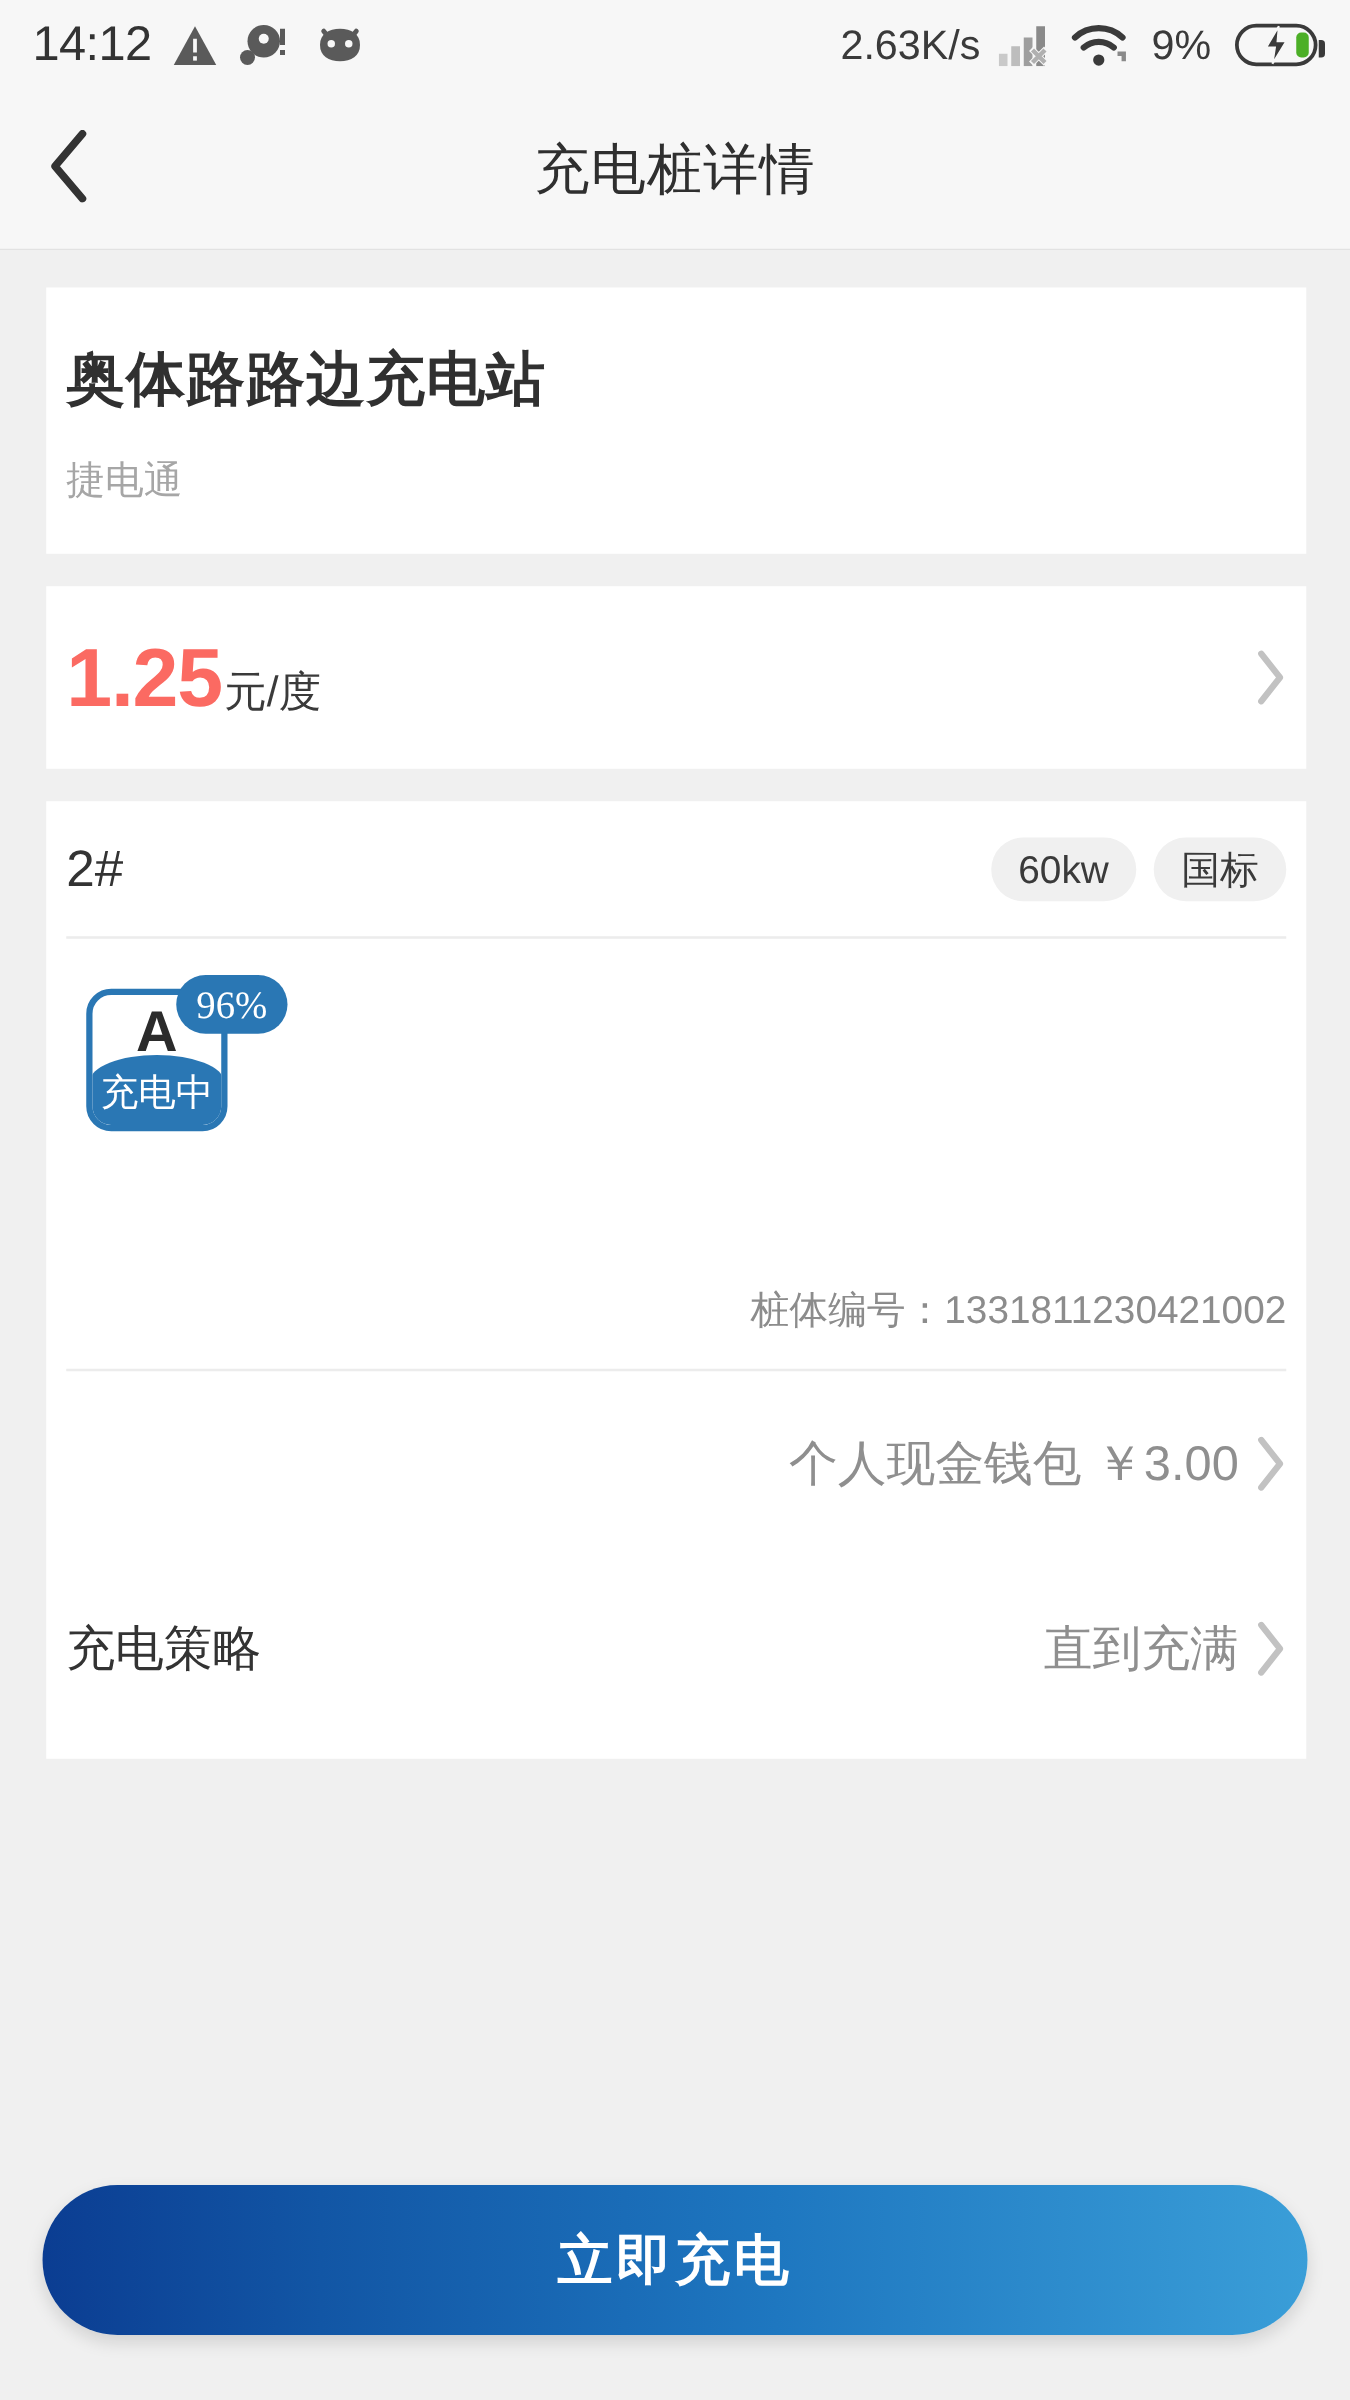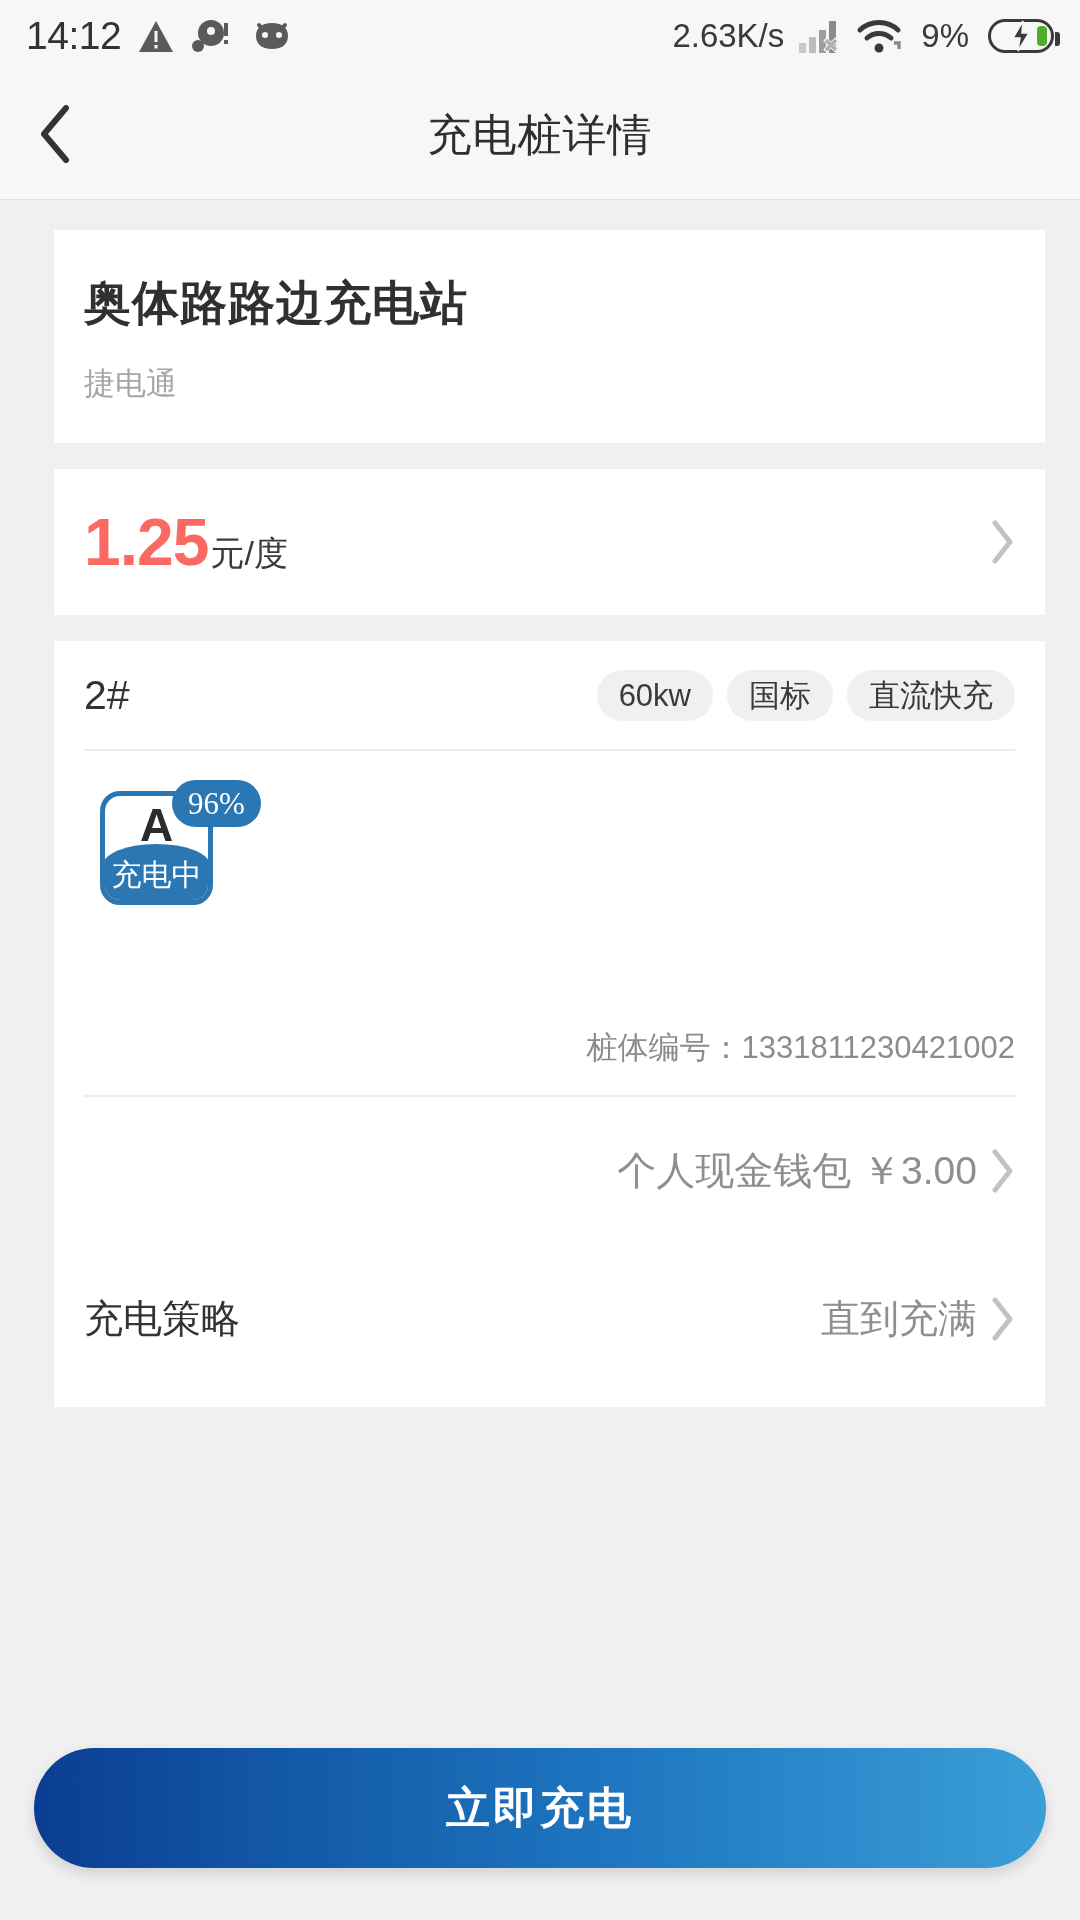--- a/index.html
+++ b/index.html
@@ -56,22 +56,22 @@
   .nav-title{
     position:absolute; left:0; right:0; text-align:center;
     font-size:44px; color:#2f2f2f; font-weight:500; letter-spacing:1px;
     pointer-events:none;
   }
 
   
   .page{ padding:0; }
   .card{
     background:#ffffff;
-    margin:26px 35px 0 54px;
-    padding:0 30px;
+    margin:26px 35px 0 37px;
+    padding:0 16px;
   }
   .card.first{ margin-top:30px; }
 
   .station-name{
     font-size:47px; font-weight:bold; color:#303030;
     padding-top:42px; letter-spacing:1px;
   }
   .station-op{
     font-size:31px; color:#a6a6a6;
     padding:28px 0 38px 0;
@@ -248,21 +248,20 @@
     </div>
   </div>
 
   <div class="card">
 
     <div class="pile-head">
       <span class="pile-no">2#</span>
       <span class="tags">
         <span class="tag">60kw</span>
         <span class="tag">国标</span>
-        <span class="tag">直流快充</span>
       </span>
     </div>
 
     <div class="divider"></div>
 
     <div class="gun-area">
       <div class="gun">
         <div class="gun-letter">A</div>
         <div class="gun-fill"></div>
         <div class="gun-status">充电中</div>

